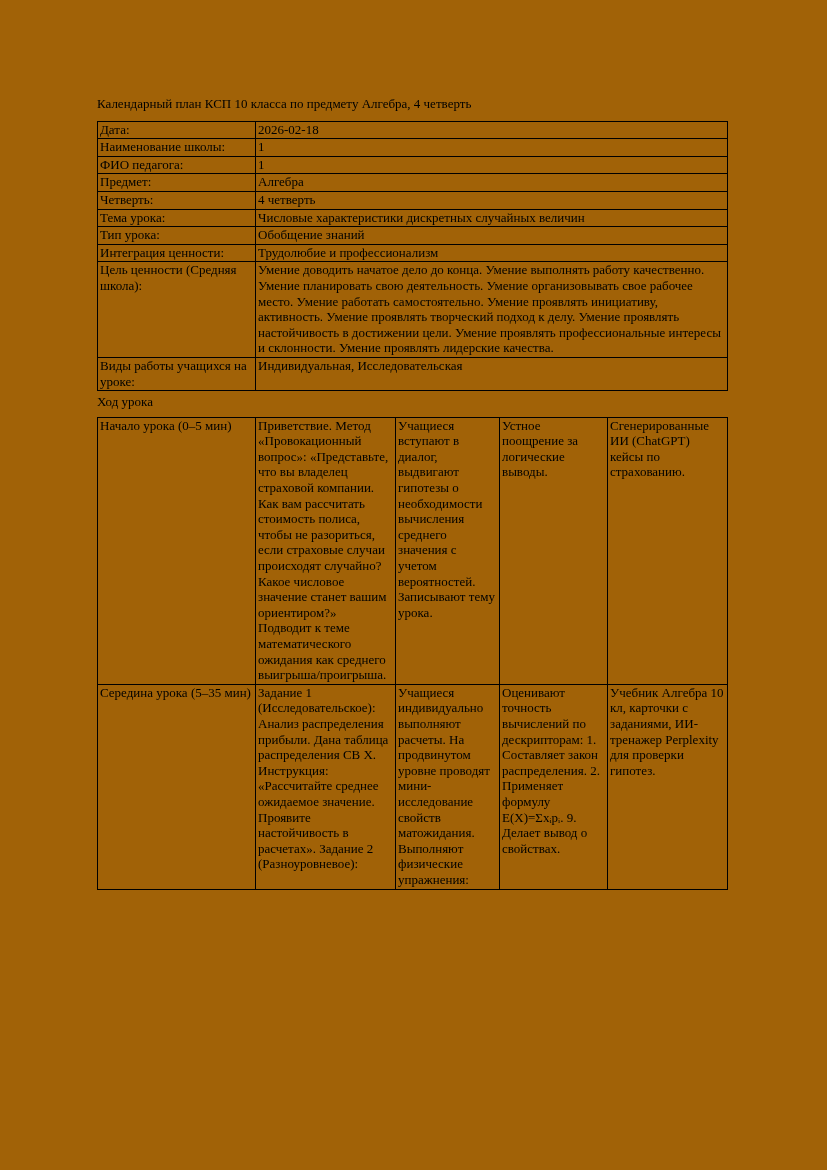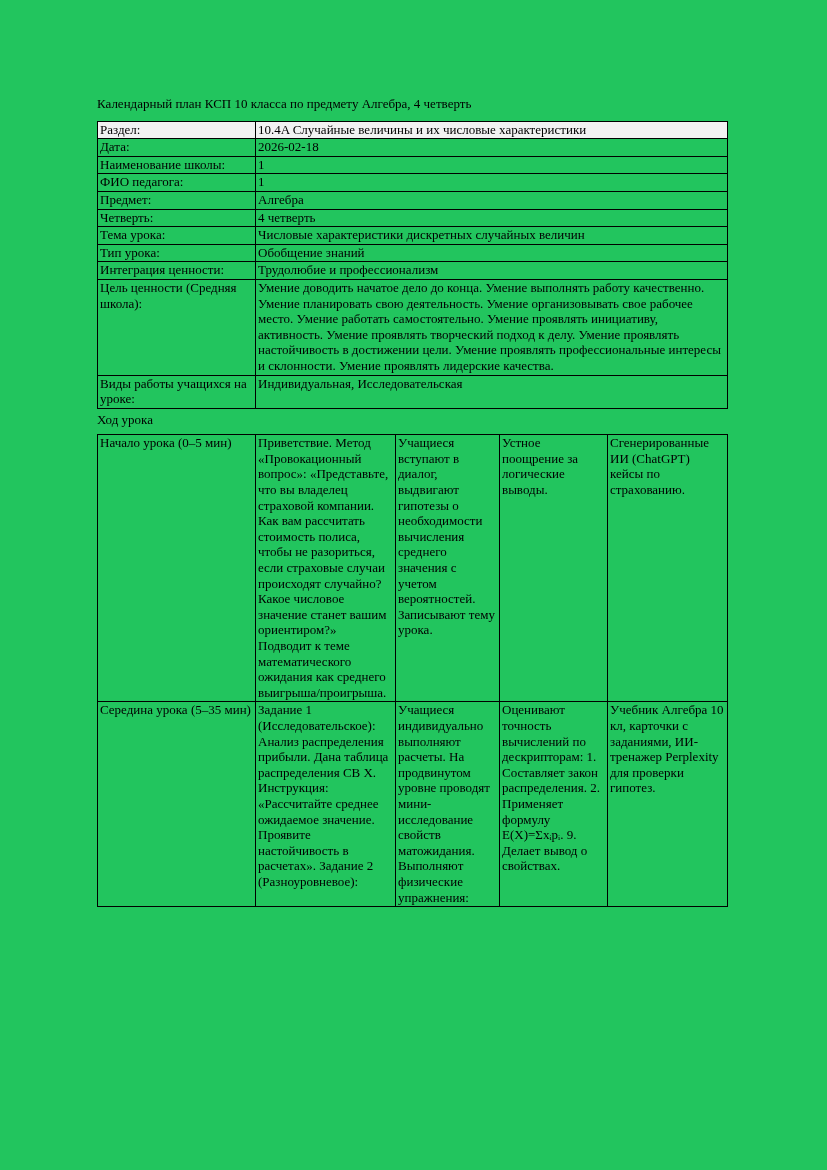--- a/index.html
+++ b/index.html
@@ -6,21 +6,21 @@
     margin: 0;
     padding: 0;
     background: #ffffff;
   }
   .page {
     position: relative;
     width: 827px;
     height: 1170px;
     box-sizing: border-box;
     padding: 96px 120px 0 97px;
-    background: #22c55e;
+    background: #a16207;
     color: #000000;
     font-family: "Liberation Serif", serif;
     font-size: 13px;
     line-height: 1.2;
     overflow: hidden;
   }
   .doc-title {
     font-size: 13px;
     font-weight: normal;
     margin: 0 0 9px 0;
@@ -55,24 +55,20 @@
 <div class="page">
 
   <p class="doc-title">Календарный план КСП 10 класса по предмету Алгебра, 4 четверть</p>
 
   <table class="doc-table">
     <colgroup>
         <col style="width:158px">
         <col style="width:472px">
       </colgroup>
     <tbody>
-      <tr>
-        <td class="shaded">Раздел:</td>
-        <td class="shaded">10.4A Случайные величины и их числовые характеристики</td>
-      </tr>
       <tr>
         <td>Дата:</td>
         <td>2026-02-18</td>
       </tr>
       <tr>
         <td>Наименование школы:</td>
         <td>1</td>
       </tr>
       <tr>
         <td>ФИО педагога:</td>

